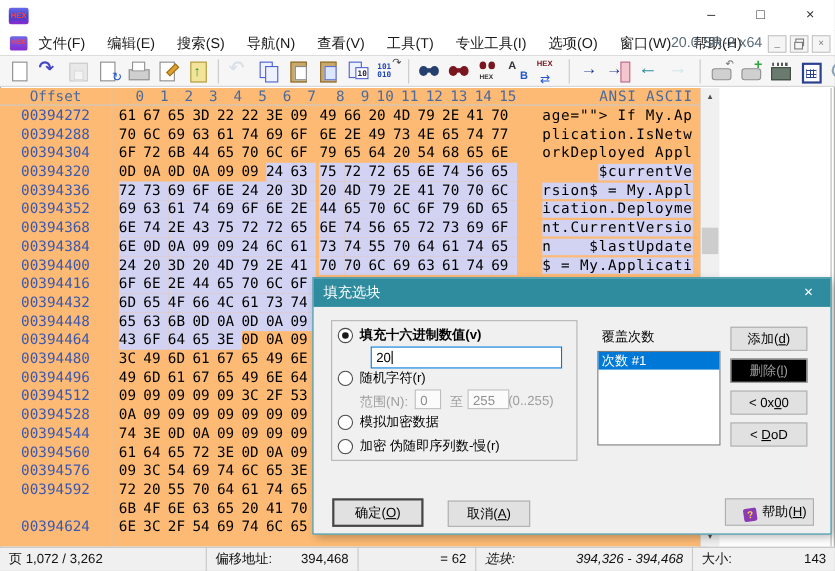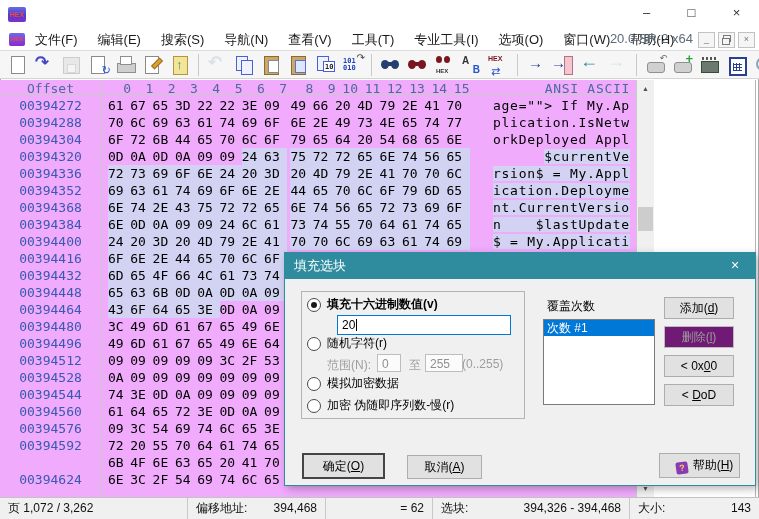--- a/index.html
+++ b/index.html
@@ -80,21 +80,21 @@
   .i-clone-disk::before{content:"";left:4px;top:9px;width:16px;height:9px;background:#d0d0d0;border:1px solid #8f8f8f;border-radius:3px;}
   .i-clone-disk::after{content:"+";color:#2ca63c;font-weight:bold;font-size:13px;right:2px;top:-2px;}
   .i-open-ram::before{content:"";left:4px;top:8px;width:16px;height:10px;background:#6a7a6e;border:1px solid #3c4a3c;}
   .i-open-ram::after{content:"";left:5px;top:4px;width:14px;height:3px;background:repeating-linear-gradient(90deg,#555 0 2px,transparent 2px 4px);}
   .i-calculator::before{content:"";left:5px;top:4px;width:14px;height:15px;background:#fff;border:2px solid #2b3f8f;}
   .i-calculator::after{content:"";left:9px;top:10px;width:9px;height:8px;background:repeating-linear-gradient(0deg,#2b3f8f 0 1px,transparent 1px 3px),repeating-linear-gradient(90deg,#2b3f8f 0 1px,transparent 1px 3px);}
   .i-view-zoom::before{content:"";left:5px;top:4px;width:10px;height:10px;border:2px solid #8fa3b8;border-radius:50%;background:#eef4fa;}
   .i-view-zoom::after{content:"";left:15px;top:15px;width:7px;height:3px;background:#8fa3b8;transform:rotate(40deg);}
 
   
-  .editor{position:absolute;left:0;top:80px;width:643px;height:417px;background:#f0abfc;}
+  .editor{position:absolute;left:0;top:80px;width:643px;height:417px;background:#fdba74;}
   .vline{position:absolute;top:0;bottom:0;width:1px;background:#c9c9c9;}
   .hdrline{position:absolute;left:0;top:15px;width:636px;height:1px;background:#c9c9c9;}
   .hexhead{position:absolute;left:0;top:1px;height:14px;width:759px;color:var(--hdrcol);font-size:13px;}
   .hexhead span{position:absolute;top:0;}
   .offhdr{left:0;width:101px;text-align:center;}
   .colhdr{width:23px;text-align:right;}
   .asciihdr{left:493px;width:137px;text-align:right;letter-spacing:.7px;}
   .rows{position:absolute;left:0;top:17px;width:759px;}
   .hexrow{position:absolute;left:0;height:17px;width:759px;font-size:13px;line-height:17px;}
   .hexrow .off{position:absolute;left:0;width:101px;text-align:center;color:var(--offcol);}
@@ -130,21 +130,21 @@
   .rbox{position:absolute;top:0;height:18px;background:#fbfbfb;border:1px solid #bdbdbd;box-sizing:border-box;text-align:left;padding:2px 0 0 4px;color:#8f8f8f;font-size:12px;}
   .rb-from{left:92px;width:24px;}
   .rzhi{position:absolute;left:124px;top:3px;}
   .rb-to{left:140px;width:38px;}
   .rhint{position:absolute;left:177px;top:3px;}
   .passlabel{position:absolute;left:262px;top:45px;font-size:12px;color:#000;}
   .listbox{position:absolute;left:258px;top:66px;width:112px;height:86px;background:#fff;border:1px solid #7a7a7a;box-sizing:border-box;}
   .litem{height:16px;line-height:16px;font-size:12px;padding-left:3px;}
   .litem.sel{background:var(--listsel);color:#fff;}
   .dbtn{position:absolute;width:70px;height:22px;background:#e1e1e1;border:1px solid #adadad;box-sizing:border-box;font-size:12px;text-align:center;line-height:20px;color:#000;}
-  .dbtn.disabled{color:#9c9c9c;background:#701a75;border-color:#bcbcbc;}
+  .dbtn.disabled{color:#9c9c9c;background:#000000;border-color:#bcbcbc;}
   .b-add{left:379px;top:44px;}
   .b-del{left:379px;top:73px;}
   .b-x00{left:379px;top:102px;text-align:center;}
   .b-dod{left:379px;top:131px;}
   .b-ok{left:17px;top:200px;width:83px;height:26px;border:2px solid #454545;line-height:22px;}
   .b-cancel{left:122px;top:202px;width:75px;height:24px;line-height:22px;}
   .b-help{left:374px;top:200px;width:81px;height:25px;line-height:23px;padding-left:10px;box-sizing:border-box;}
   .helpicon{display:inline-block;width:12px;height:12px;background:#8a3bb4;color:#ffd24a;font-weight:bold;font-size:9px;line-height:12px;text-align:center;border-radius:2px;transform:rotate(-8deg);vertical-align:-2px;margin-right:5px;}
   u{text-decoration:underline;}
 </style>
@@ -587,21 +587,21 @@
   <div class="seg" style="left:0;width:188px;">
     <span class="lab">页 1,072 / 3,262</span>
   </div>
   <div class="seg" style="left:188px;width:138px;">
     <span class="lab">偏移地址:</span>
     <span class="val">394,468</span>
   </div>
   <div class="seg" style="left:326px;width:107px;">
     <span class="val">= 62</span>
   </div>
-  <div class="seg" style="left:433px;width:197px;">
+  <div class="seg" style="left:433px;width:197px;font-style:italic;">
     <span class="lab">选块:</span>
     <span class="val">394,326 - 394,468</span>
   </div>
   <div class="seg" style="left:630px;width:129px;border-right:none;">
     <span class="lab">大小:</span>
     <span class="val">143</span>
   </div>
 </div>
 
 <div class="dialog">

